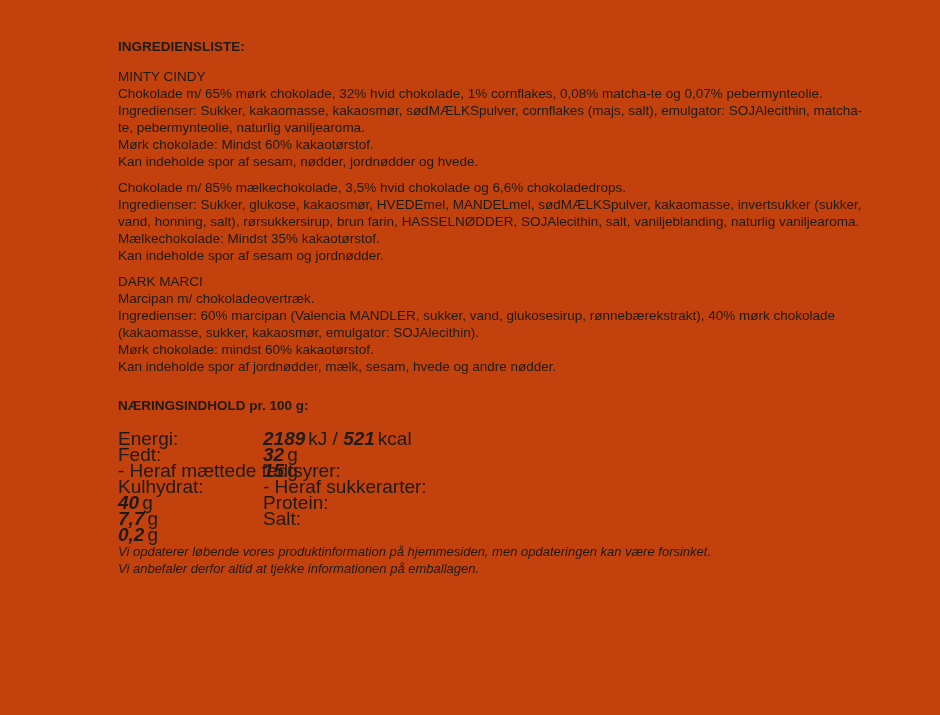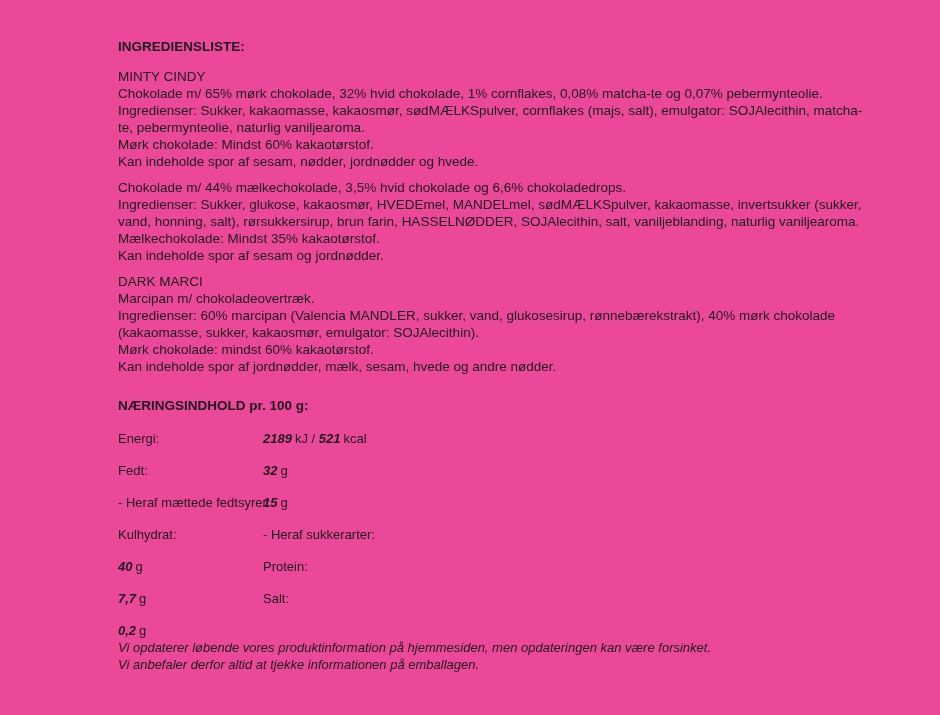--- a/index.html
+++ b/index.html
@@ -4,21 +4,21 @@
 <style>
   html, body {
     margin: 0;
     padding: 0;
     background: #ffffff;
   }
   .page {
     position: relative;
     width: 940px;
     height: 715px;
-    background: #ec4899;
+    background: #c2410c;
     font-family: "Liberation Sans", sans-serif;
     color: #1c1c1c;
     overflow: hidden;
     box-sizing: border-box;
     padding: 38px 70px 0 118px;
   }
   .doc-title {
     font-size: 13.5px;
     font-weight: bold;
     line-height: 17px;
@@ -40,22 +40,22 @@
   .nutrition-heading {
     font-size: 13.5px;
     font-weight: bold;
     line-height: 17px;
     margin: 22px 0 16px 0;
   }
   .nutrition-table {
     margin-top: 17px;
     display: grid;
     grid-template-columns: 145px auto;
-    row-gap: 16px;
-    font-size: 13px;
+    row-gap: 0;
+    font-size: 19px;
     line-height: 16px;
   }
   .nutrition-label {
     white-space: nowrap;
   }
   .nutrition-value .num {
     font-weight: bold;
     font-style: italic;
   }
   .nutrition-value .unit {
@@ -80,21 +80,21 @@
 
   <div class="product-section">
     <p class="product-name">MINTY CINDY</p>
     <p>Chokolade m/ 65% mørk chokolade, 32% hvid chokolade, 1% cornflakes, 0,08% matcha-te og 0,07% pebermynteolie.</p>
     <p>Ingredienser: Sukker, kakaomasse, kakaosmør, sødMÆLKSpulver, cornflakes (majs, salt), emulgator: SOJAlecithin, matcha-te, pebermynteolie, naturlig vaniljearoma.</p>
     <p>Mørk chokolade: Mindst 60% kakaotørstof.</p>
     <p>Kan indeholde spor af sesam, nødder, jordnødder og hvede.</p>
   </div>
 
   <div class="product-section">
-    <p>Chokolade m/ 44% mælkechokolade, 3,5% hvid chokolade og 6,6% chokoladedrops.</p>
+    <p>Chokolade m/ 85% mælkechokolade, 3,5% hvid chokolade og 6,6% chokoladedrops.</p>
     <p>Ingredienser: Sukker, glukose, kakaosmør, HVEDEmel, MANDELmel, sødMÆLKSpulver, kakaomasse, invertsukker (sukker, vand, honning, salt), rørsukkersirup, brun farin, HASSELNØDDER, SOJAlecithin, salt, vaniljeblanding, naturlig vaniljearoma.</p>
     <p>Mælkechokolade: Mindst 35% kakaotørstof.</p>
     <p>Kan indeholde spor af sesam og jordnødder.</p>
   </div>
 
   <div class="product-section">
     <p class="product-name">DARK MARCI</p>
     <p>Marcipan m/ chokoladeovertræk.</p>
     <p>Ingredienser: 60% marcipan (Valencia MANDLER, sukker, vand, glukosesirup, rønnebærekstrakt), 40% mørk chokolade (kakaomasse, sukker, kakaosmør, emulgator: SOJAlecithin).</p>
     <p>Mørk chokolade: mindst 60% kakaotørstof.</p>

